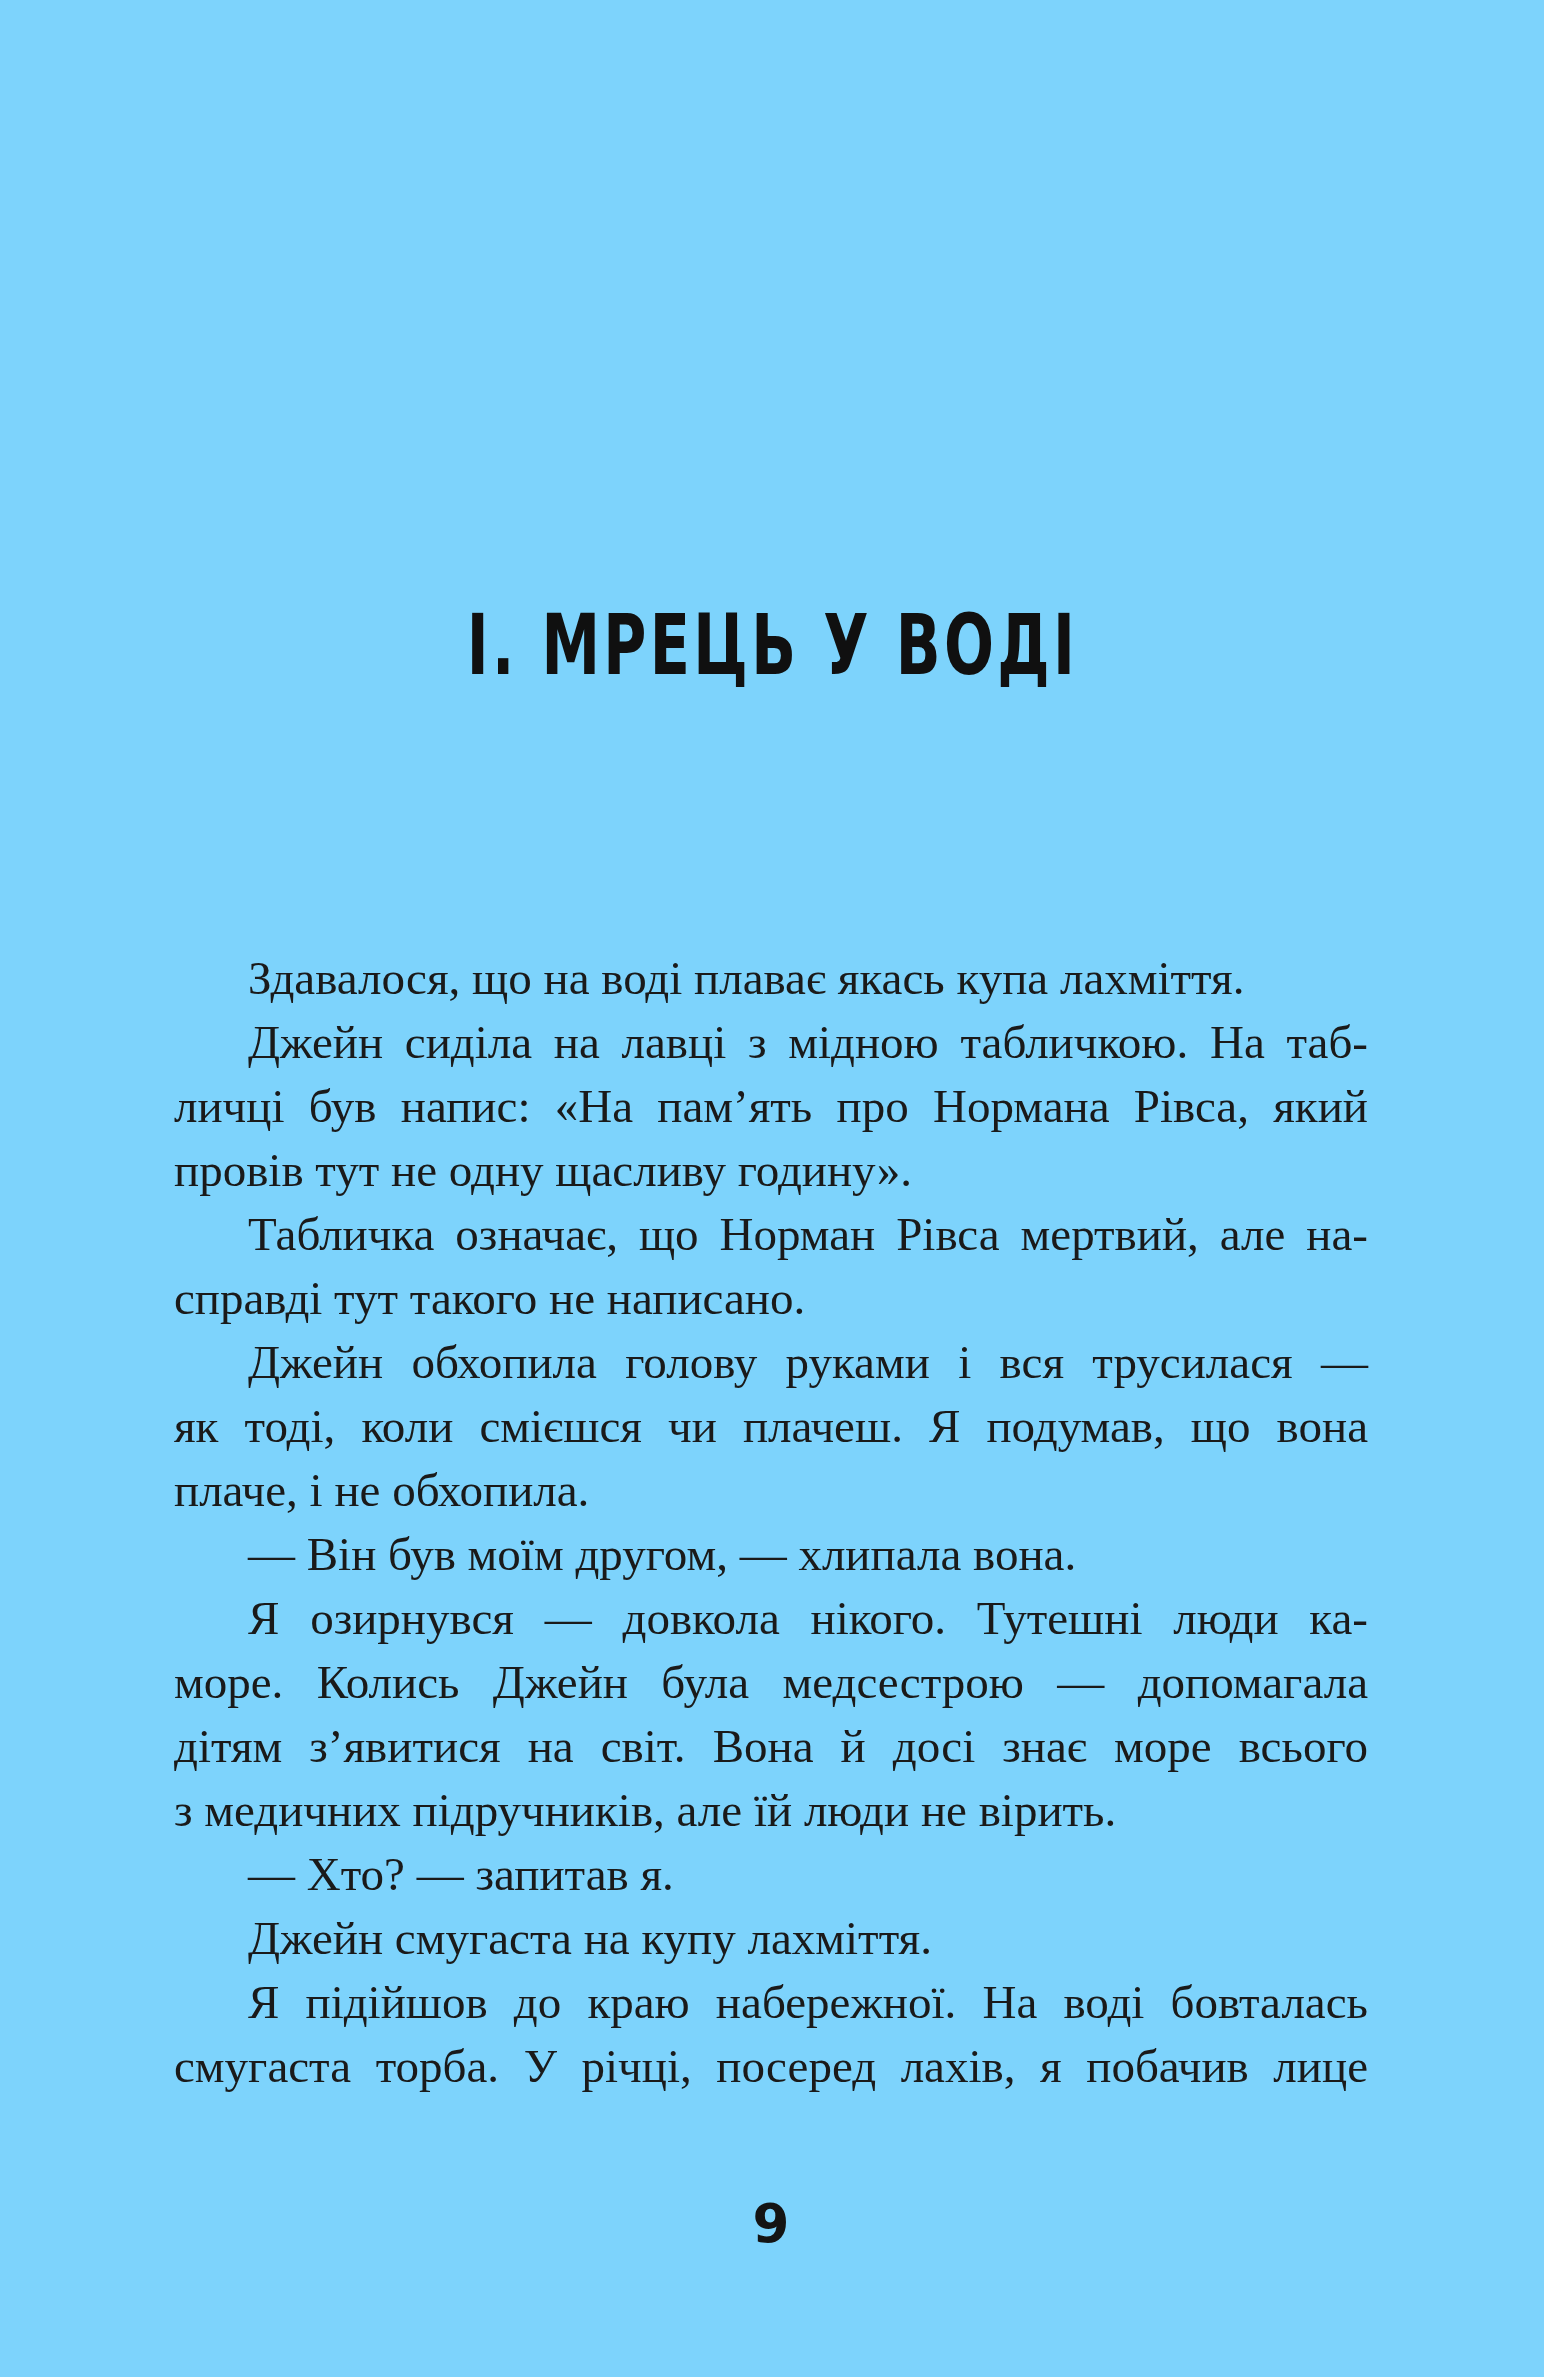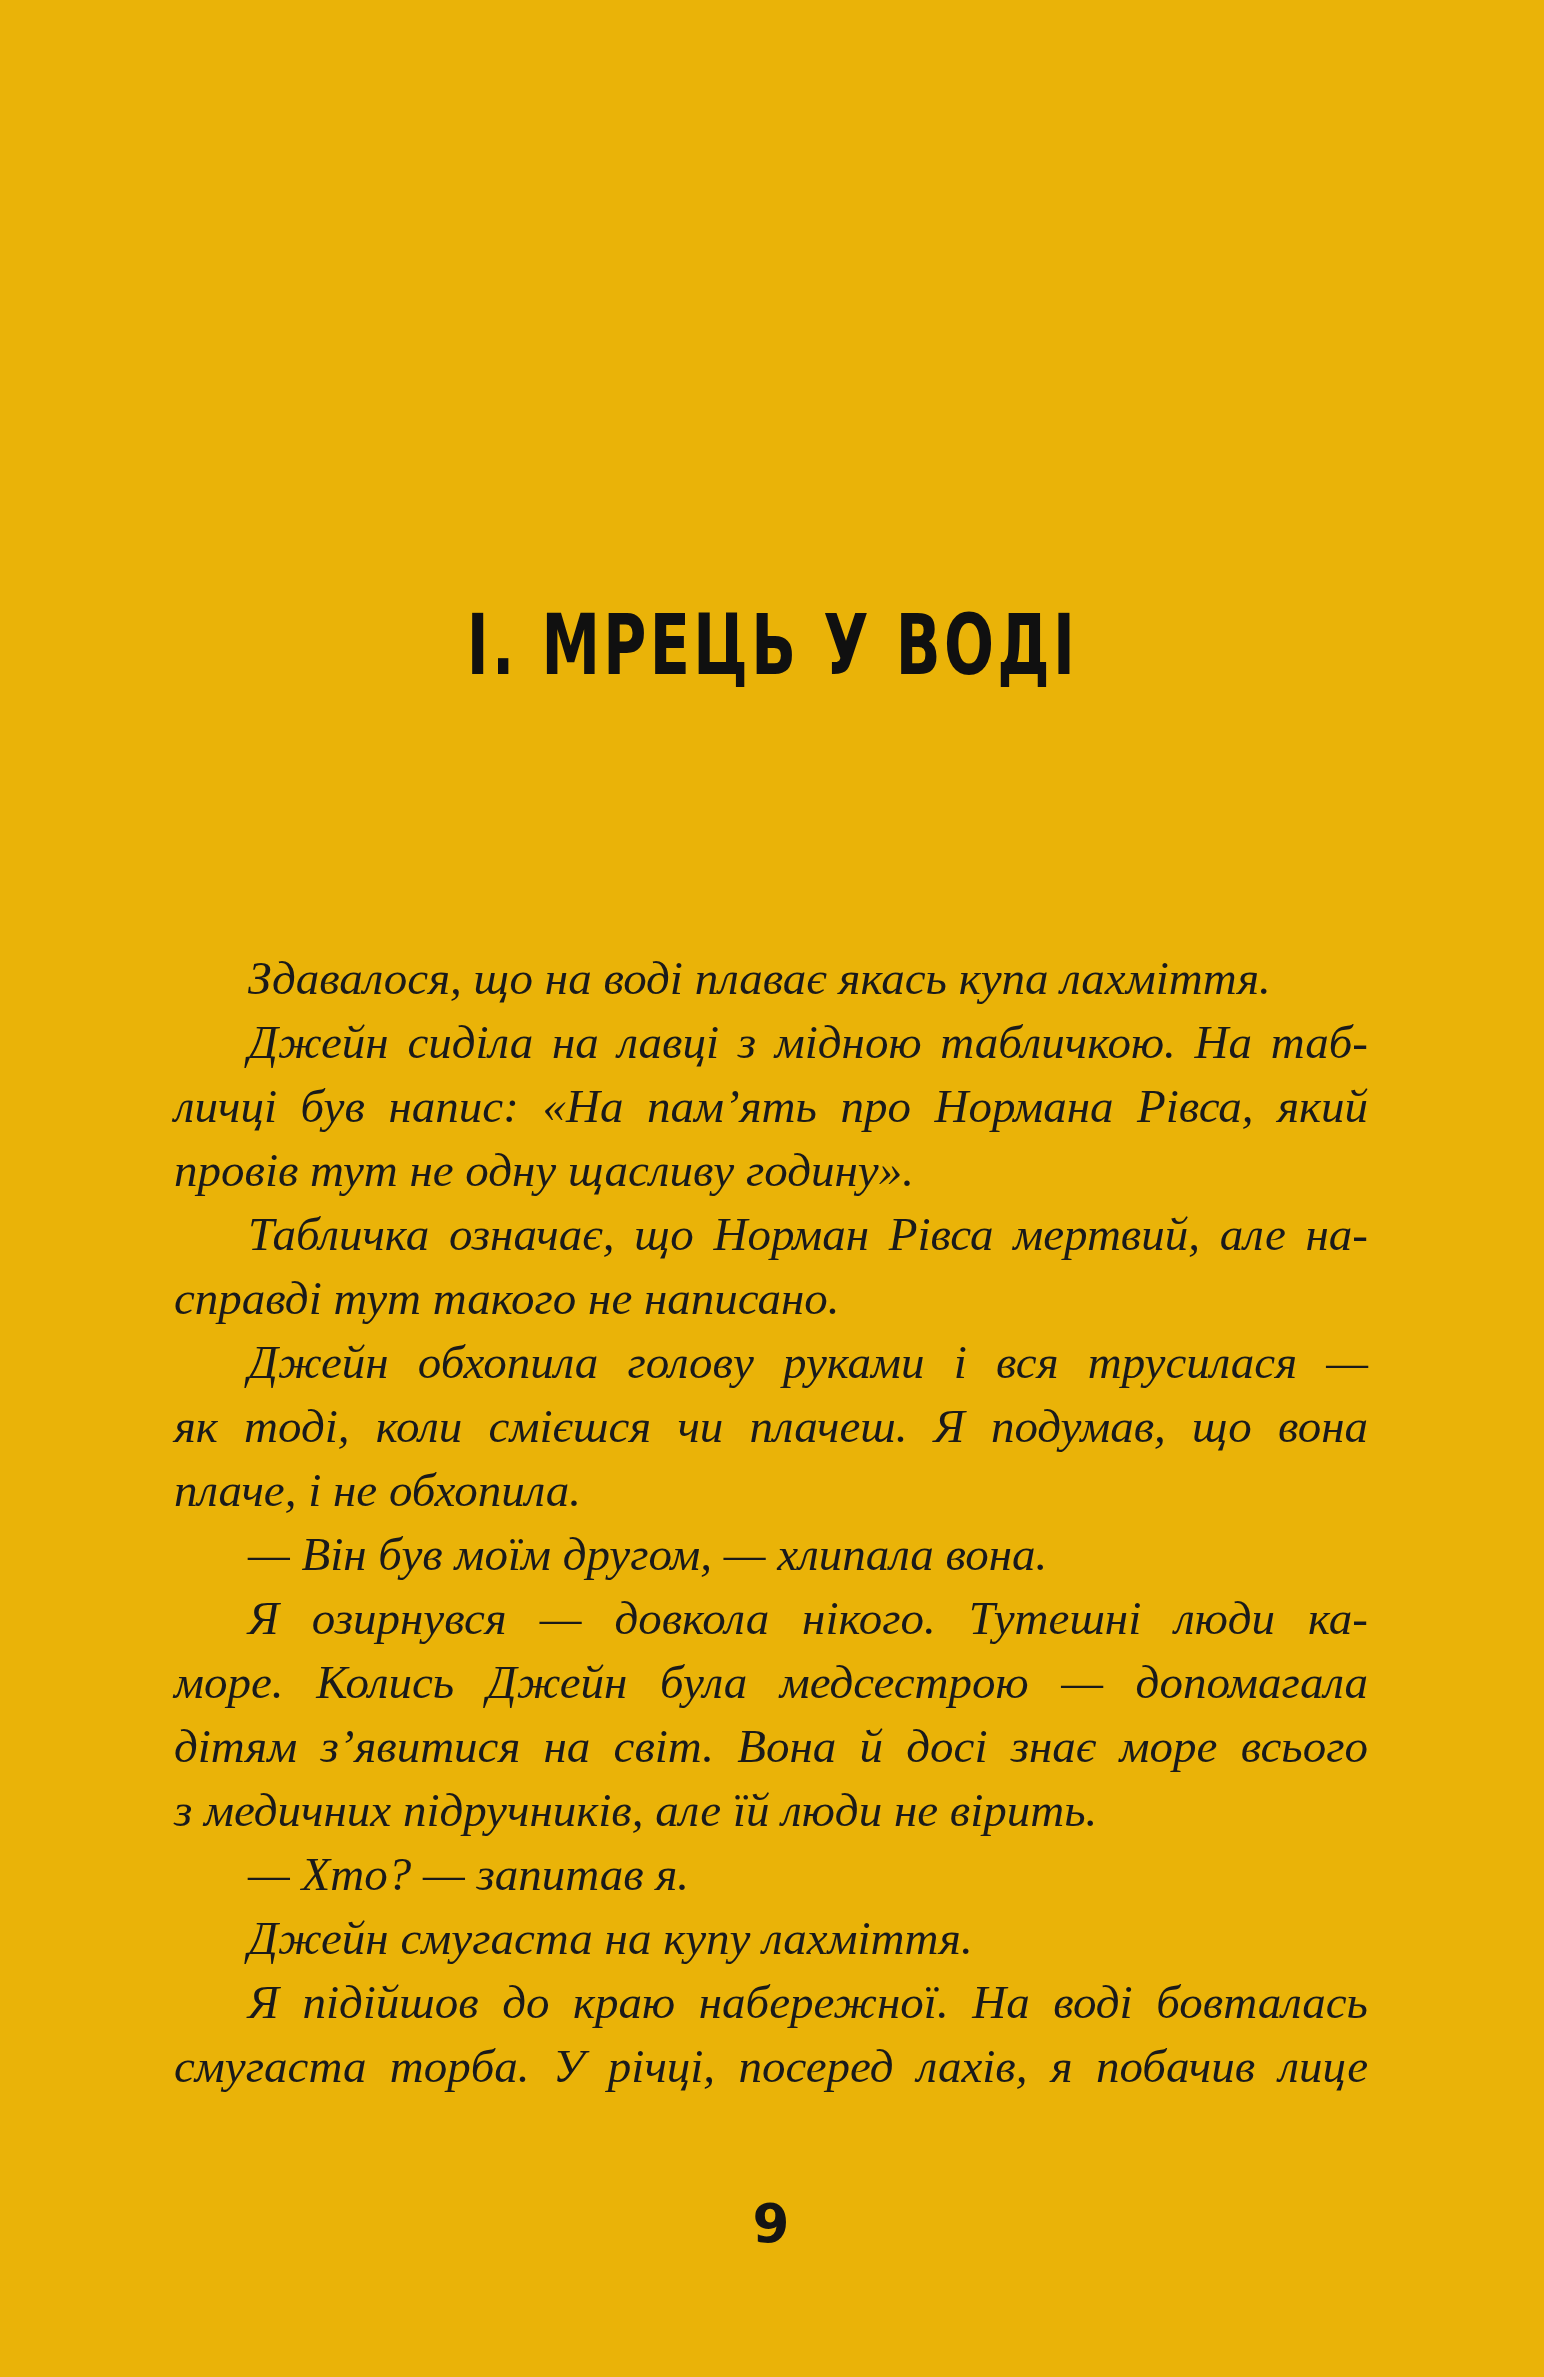--- a/index.html
+++ b/index.html
@@ -5,21 +5,21 @@
   * { margin: 0; padding: 0; box-sizing: border-box; }
 
   html, body {
     background: #e8e8e8;
   }
 
   .book-page {
     position: relative;
     width: 1545px;
     height: 2377px;
-    background: #eab308;
+    background: #7dd3fc;
     color: #161616;
     overflow: hidden;
     font-family: "Liberation Serif", "DejaVu Serif", serif;
   }
 
   
   .chapter-title {
     position: absolute;
     top: 586px;
     left: 0;
@@ -38,21 +38,20 @@
 
   
   .body-text {
     position: absolute;
     top: 946px;
     left: 174px;
     width: 1194px;
     font-size: 47px;
     line-height: 64px;
     color: #1a1a1a;
-    font-style: italic;
   }
 
   .line {
     height: 64px;
     white-space: nowrap;
     text-align: left;
   }
 
   .line.just {
     white-space: normal;

